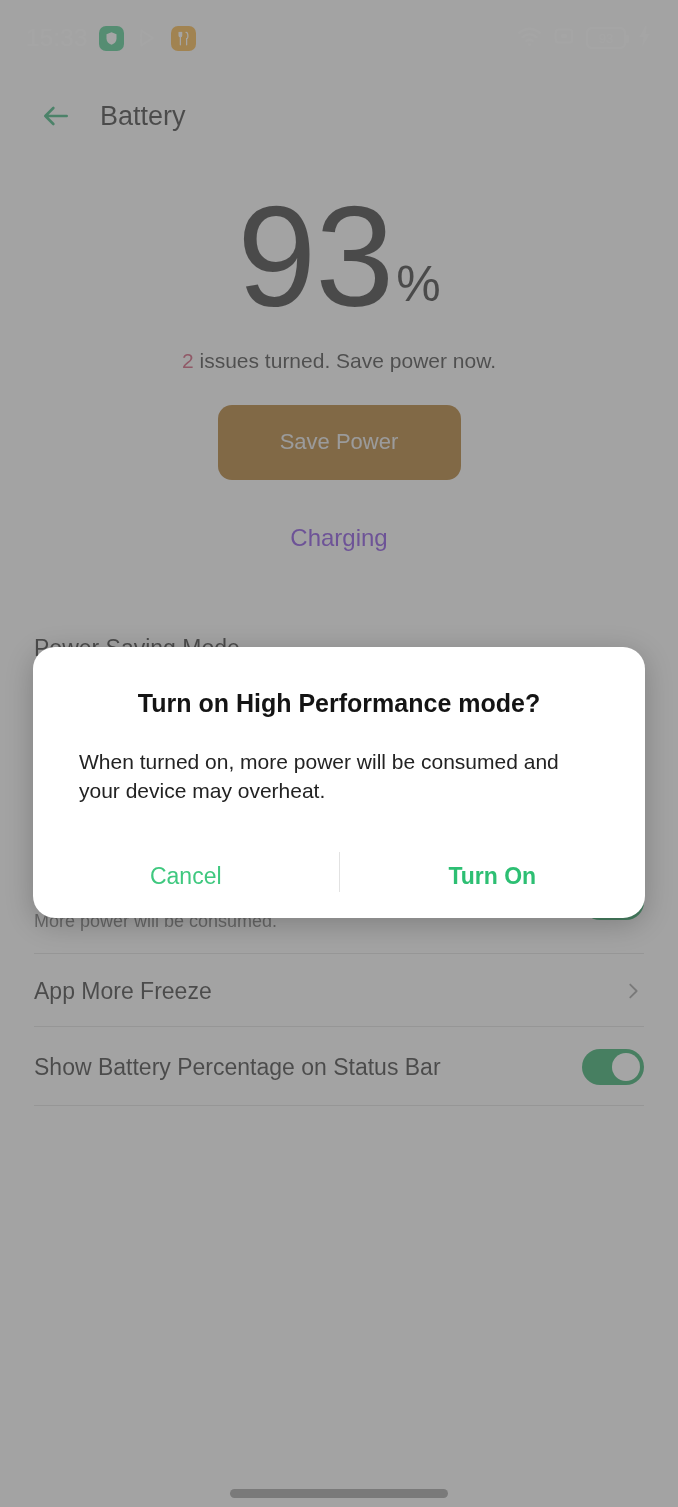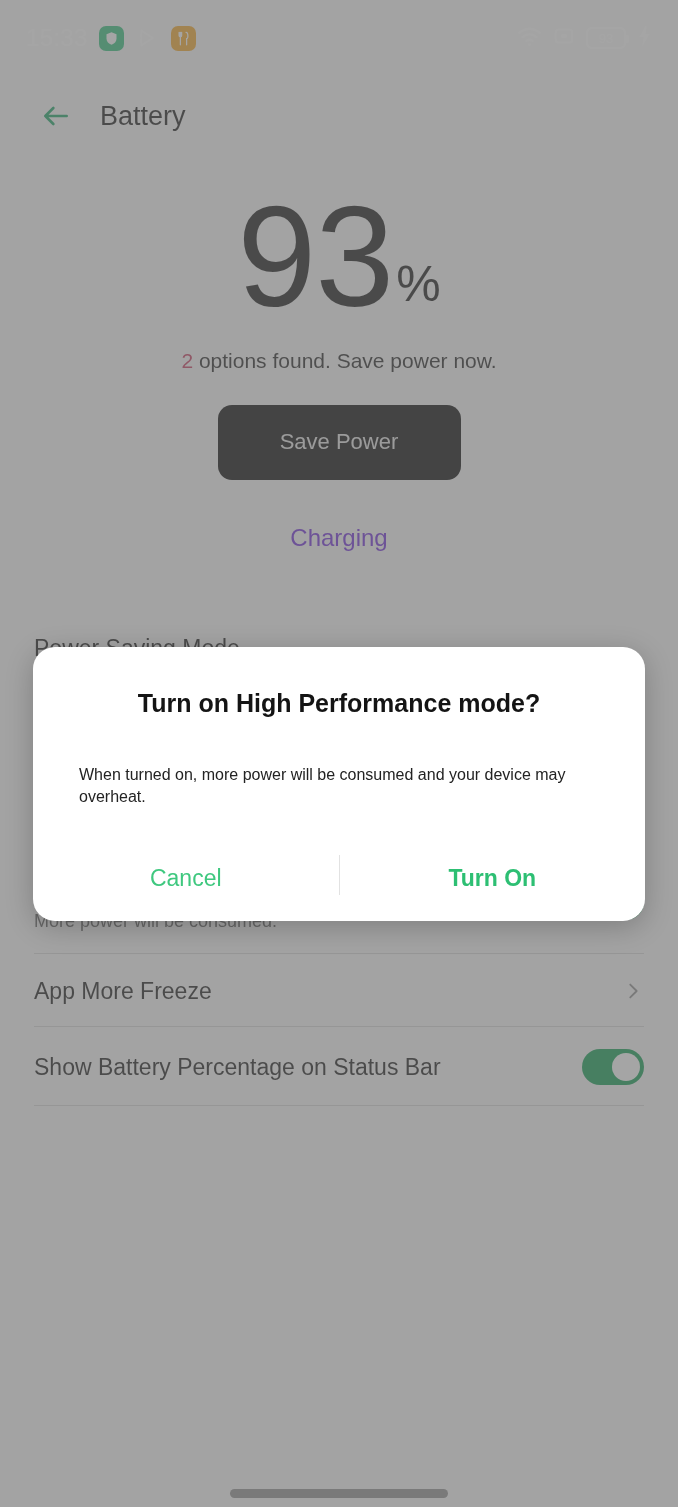--- a/index.html
+++ b/index.html
@@ -50,21 +50,21 @@
   
   .hero { padding-top:36px; text-align:center; }
   .pct-row { display:flex; align-items:flex-end; justify-content:center; }
   .pct-num { font-size:142px; line-height:.92; font-weight:300; color:#121212; letter-spacing:-1px; }
   .pct-sym { font-size:50px; font-weight:300; color:#121212; line-height:1; margin-bottom:14px; margin-left:3px; }
   .issues { margin-top:26px; font-size:21px; color:#1d1d1d; }
   .issues .count { color:#c8385c; }
 
   .save-btn {
     margin:32px auto 0; width:243px; height:75px; border-radius:14px;
-    background:#000000; border:none; color:#e4e4e4;
+    background:#a16207; border:none; color:#e4e4e4;
     font-size:22px; font-family:inherit; cursor:pointer;
     display:flex; align-items:center; justify-content:center;
   }
   .charging { margin-top:44px; font-size:24px; color:#6d28d9; text-align:center; }
 
   
   .list { margin-top:60px; padding:0 0 0 0; }
   .row { position:relative; padding:0 34px; }
   .row-inner { display:flex; align-items:center; min-height:72px; padding:22px 0 20px; }
   .row-text { flex:1 1 auto; min-width:0; }
@@ -102,22 +102,22 @@
     left:33px; top:647px; width:612px;
     background:#ffffff; border-radius:22px;
     box-shadow:0 6px 28px rgba(0,0,0,.22);
     padding:40px 0 0;
   }
   .dlg-title {
     font-size:25px; font-weight:700; color:#141414;
     text-align:center; padding:0 40px; line-height:1.3;
   }
   .dlg-body {
-    margin-top:44px; padding:0 46px;
-    font-size:16px; color:#232323; line-height:1.42;
+    margin-top:27px; padding:0 46px;
+    font-size:21px; color:#232323; line-height:1.42;
   }
   .dlg-actions {
     margin-top:42px; display:flex; align-items:stretch; height:70px;
   }
   .dlg-btn {
     flex:1 1 50%; background:none; border:none; font-family:inherit;
     font-size:23px; cursor:pointer; display:flex; align-items:center; justify-content:center;
     padding-bottom:14px;
   }
   .dlg-btn.cancel { color:#3fc87f; font-weight:400; }
@@ -183,21 +183,21 @@
     </span>
     <span class="appbar-title">Battery</span>
   </div>
 
   <div class="hero">
     <div class="pct-row">
       <span class="pct-num">93</span>
       <span class="pct-sym">%</span>
     </div>
     <div class="issues">
-      <span class="count">2</span><span> options found. Save power now.</span>
+      <span class="count">2</span><span> issues turned. Save power now.</span>
     </div>
     <button class="save-btn">Save Power</button>
     <div class="charging">Charging</div>
   </div>
 
   <div class="list">
 
     <div class="row">
       <div class="row-inner">
         <div class="row-text">

